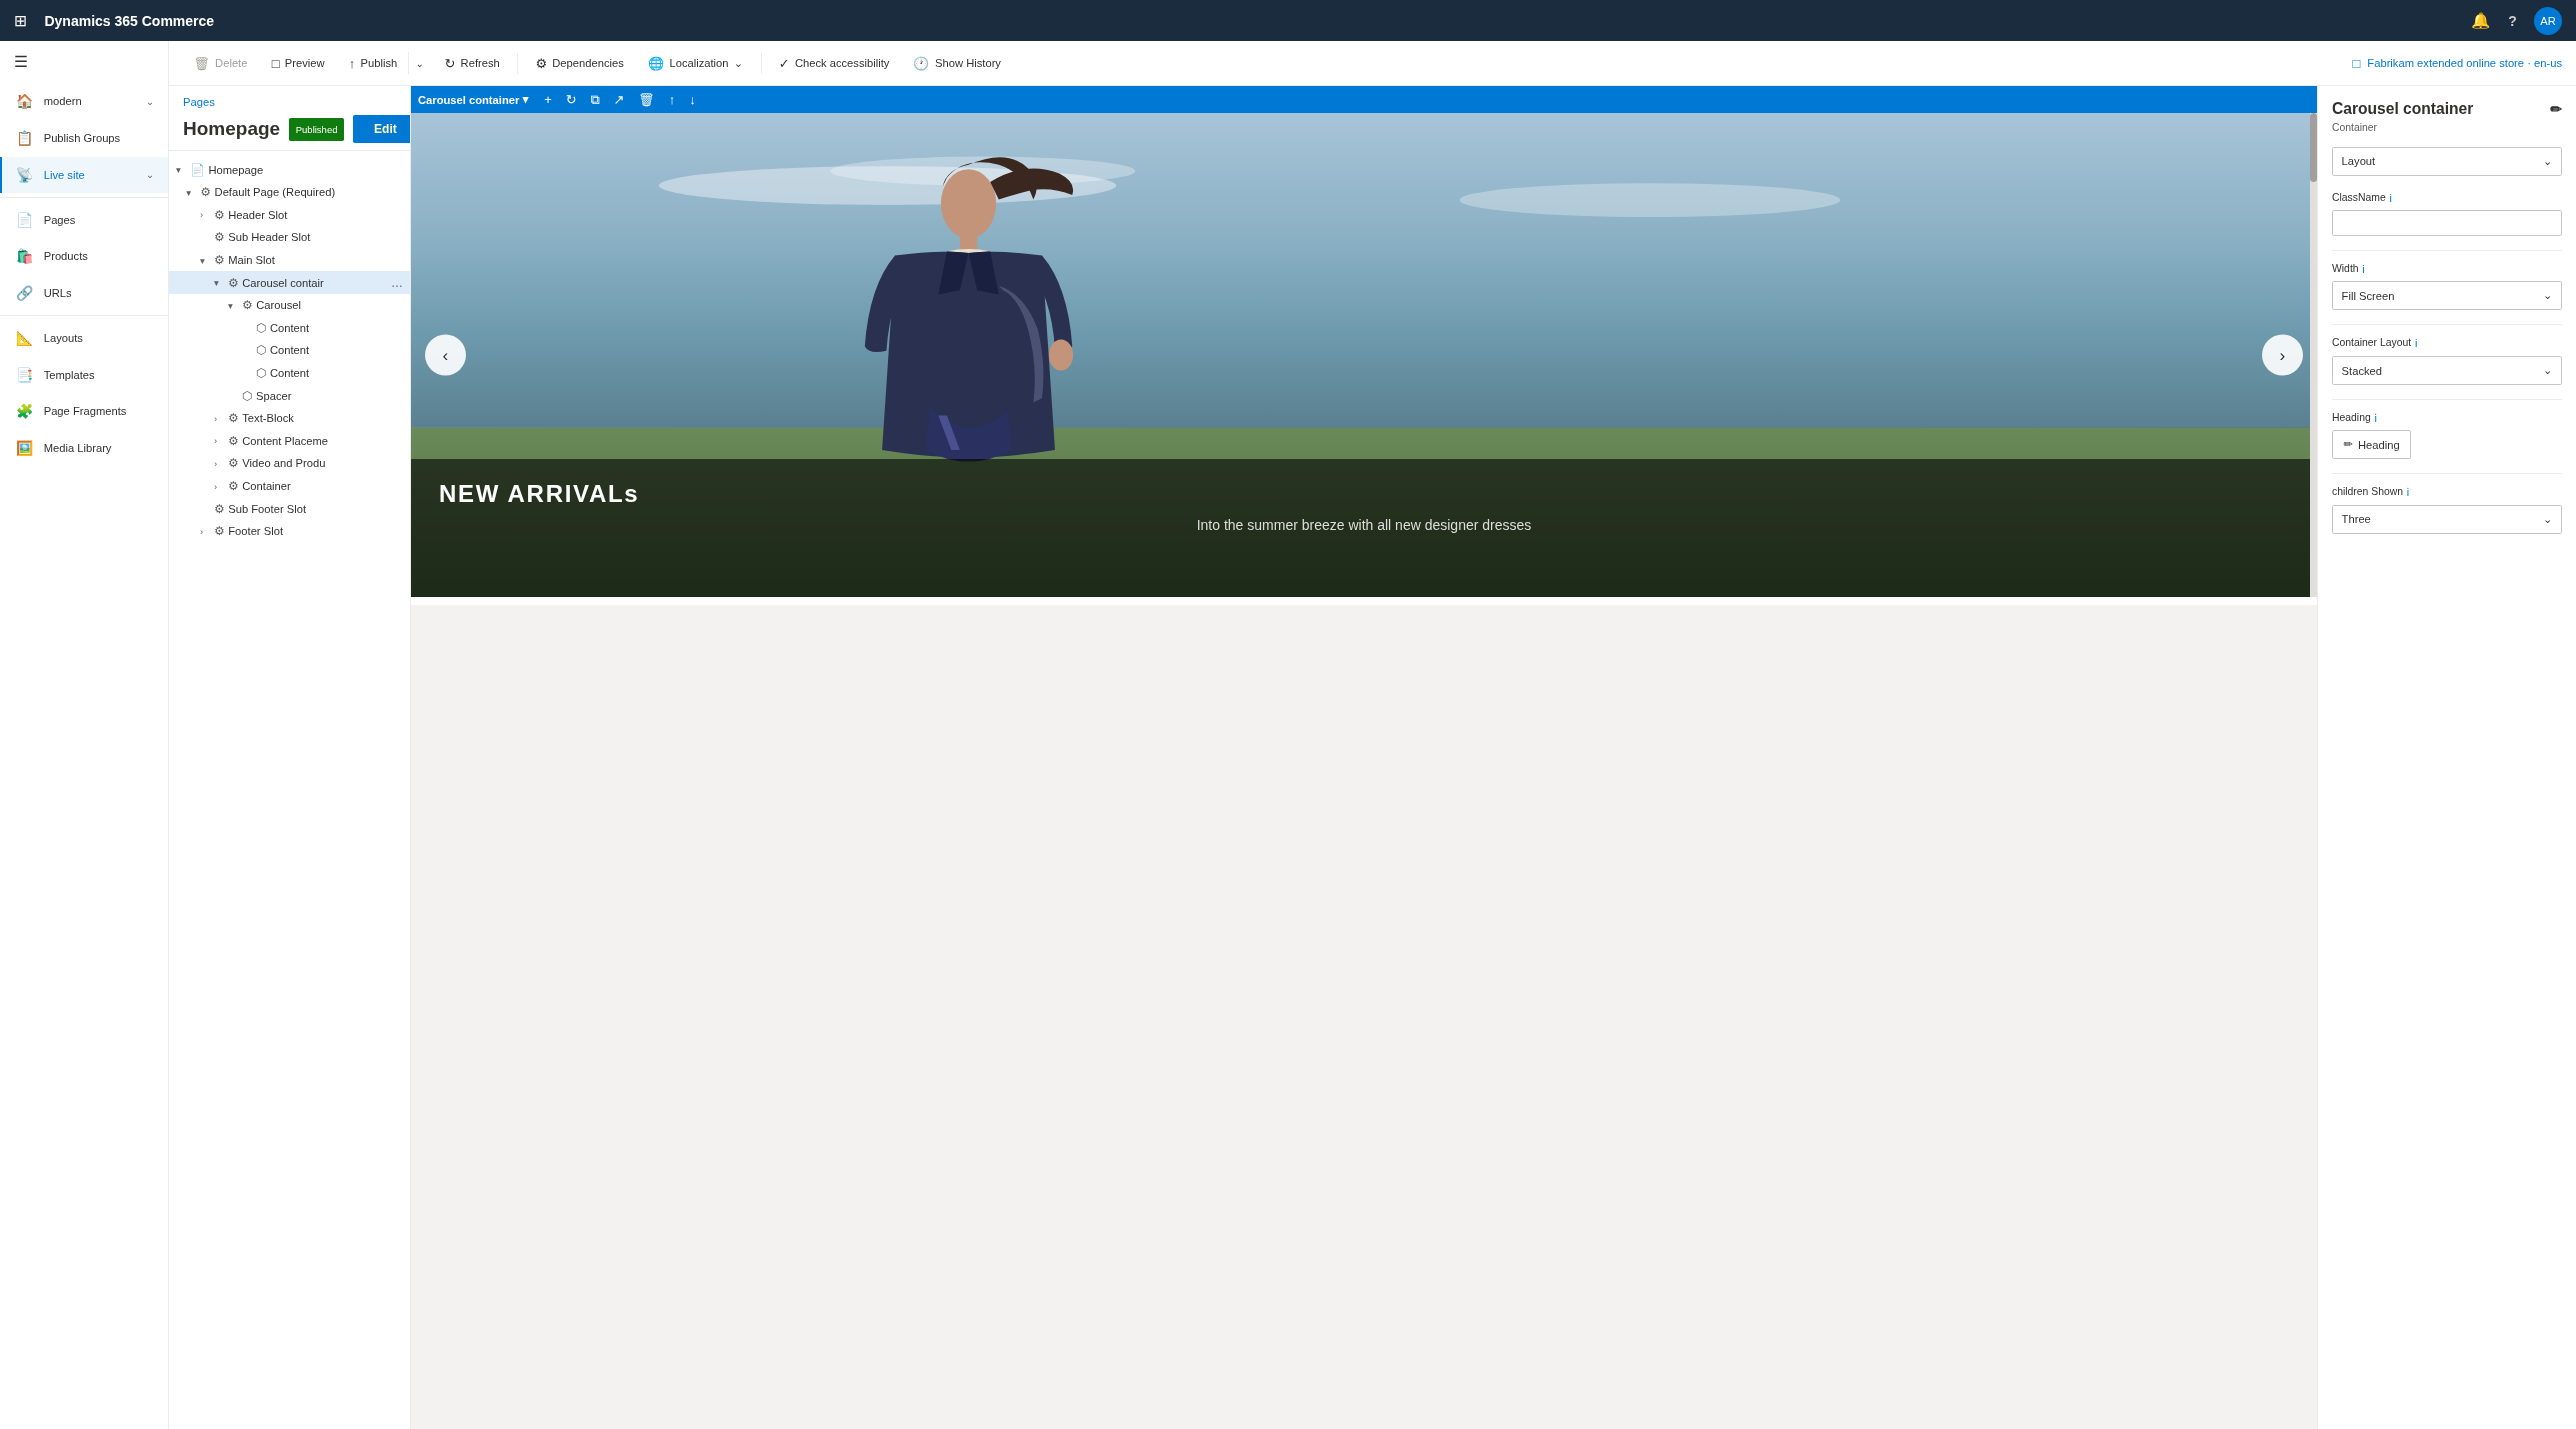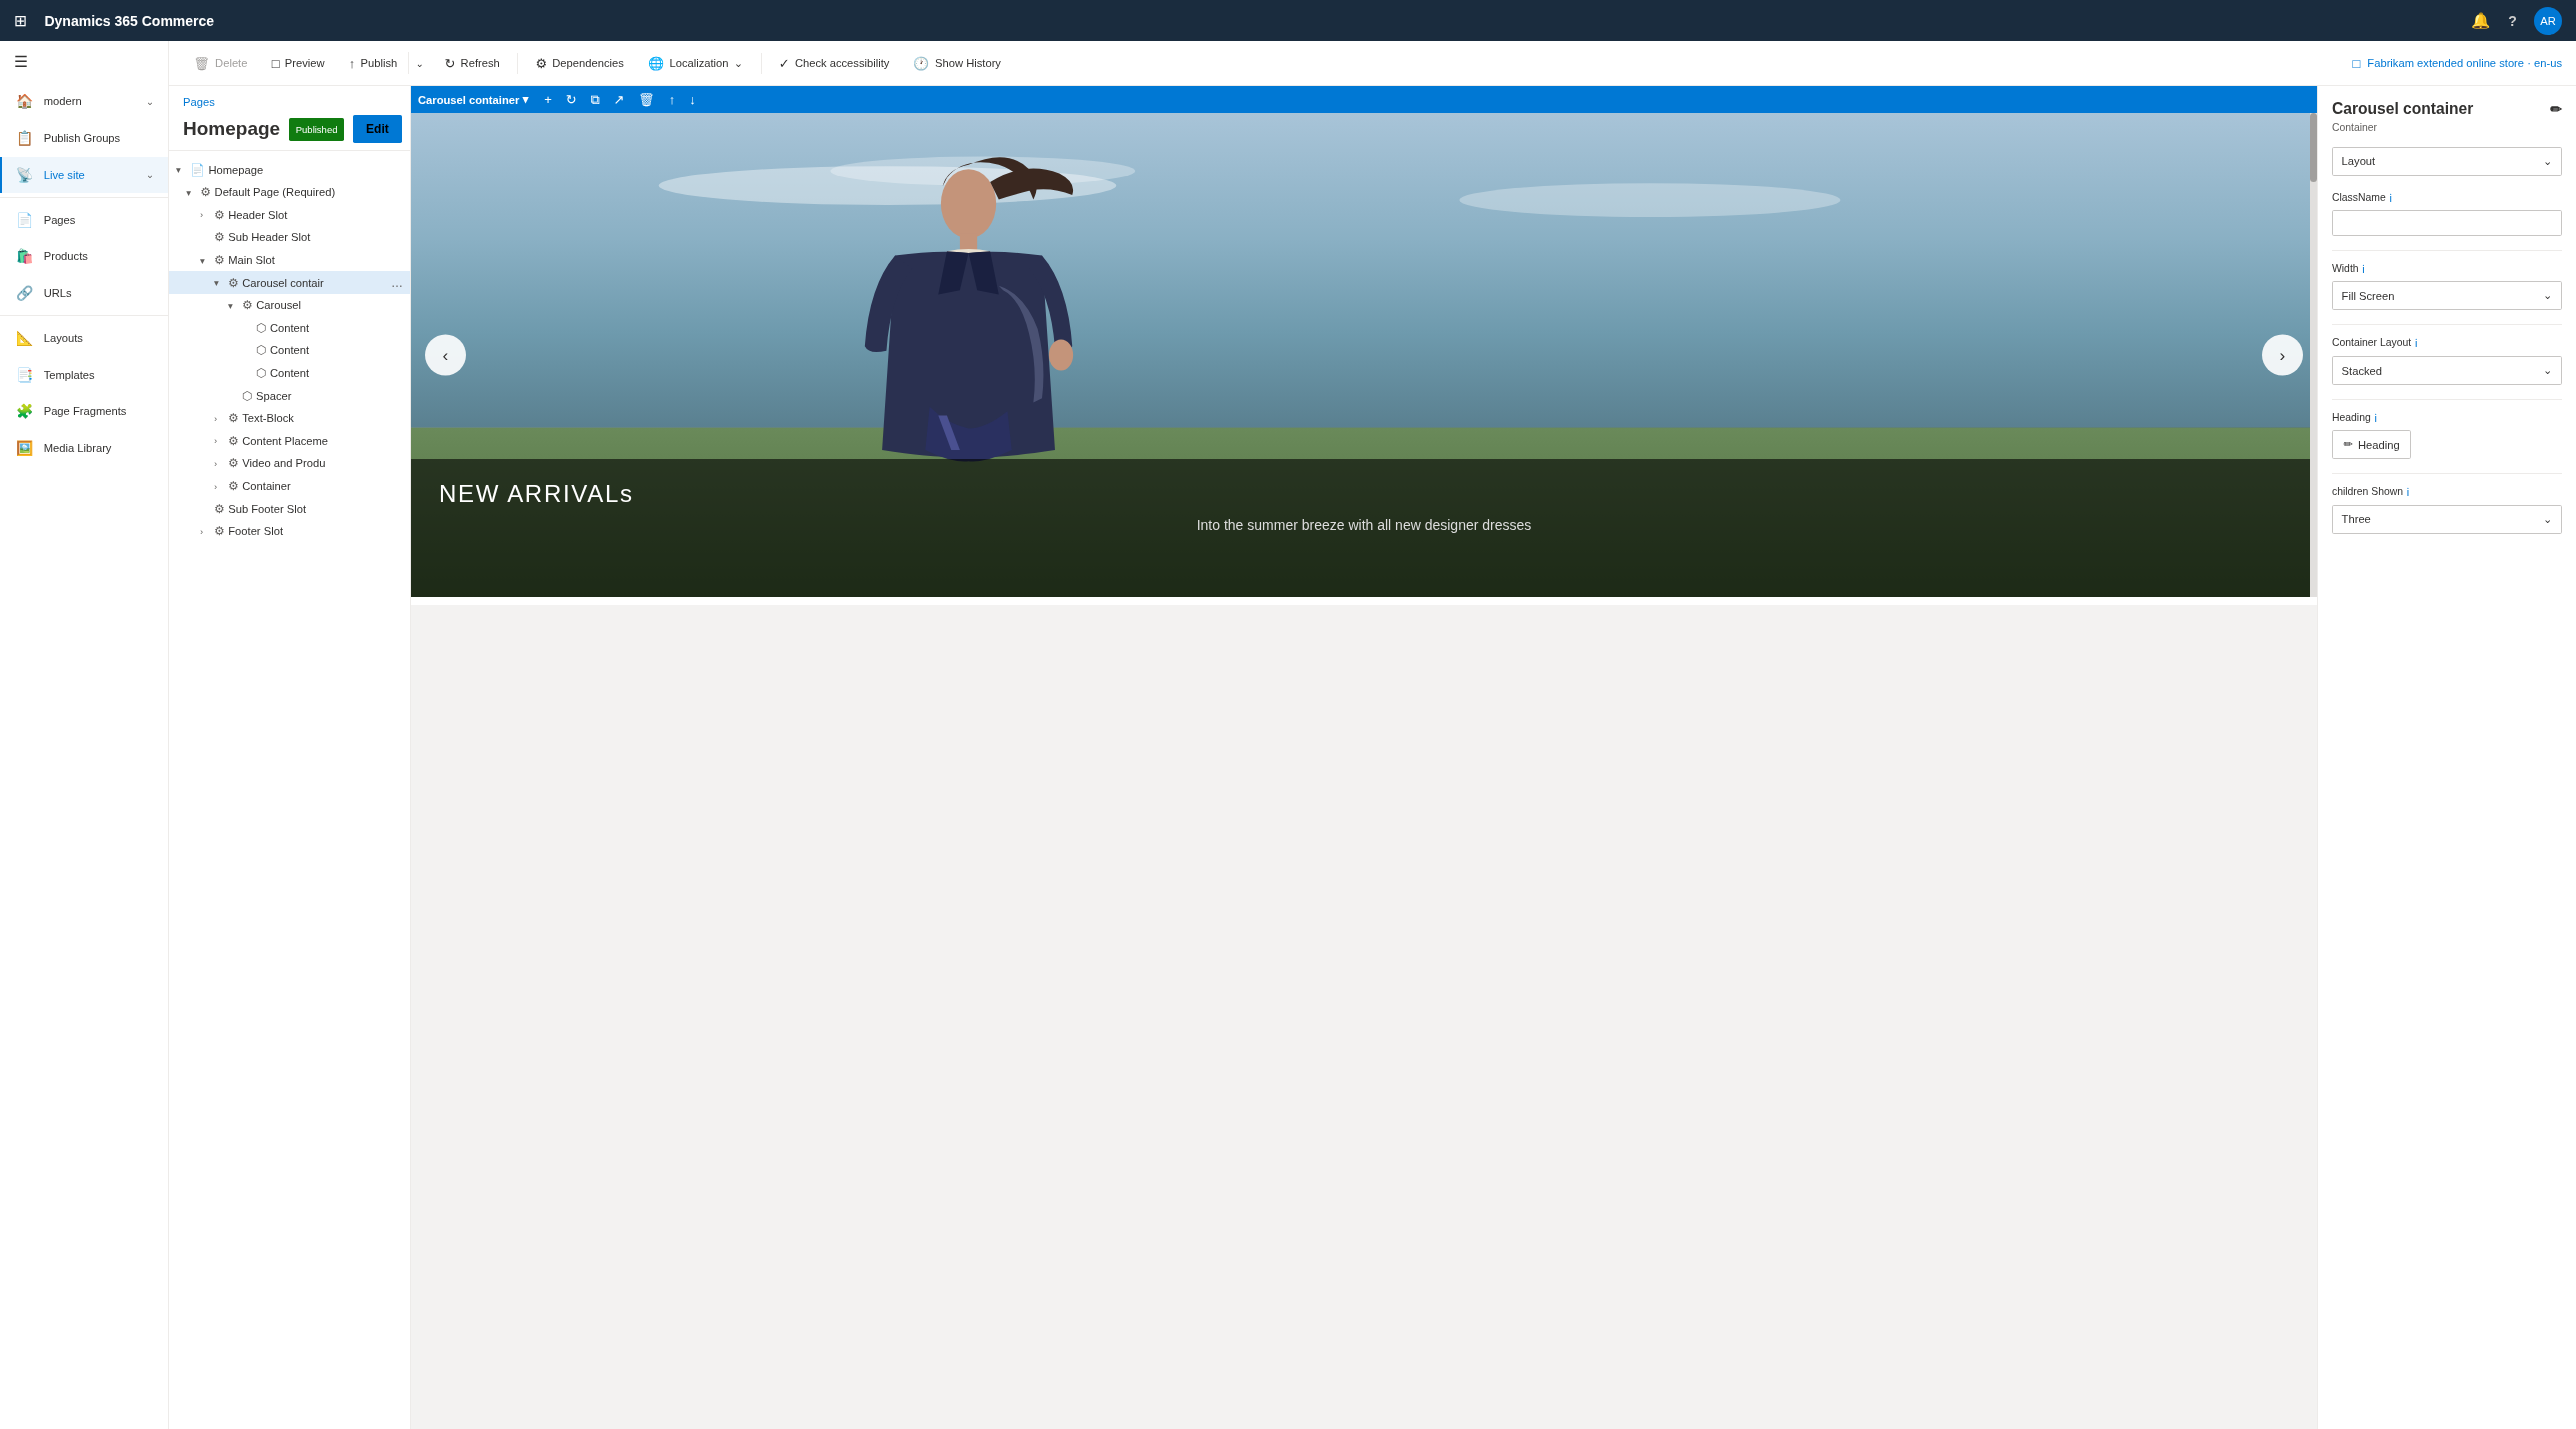--- a/index.html
+++ b/index.html
@@ -140,23 +140,23 @@
     .published-badge {
       background: #107c10;
       color: #fff;
       font-size: 9.5px;
       padding: 6px 7px;
       border-radius: 1.7px;
     }
     .edit-btn {
       margin-left: auto;
       background: #0078d4;
-      color: #000000;
+      color: #fef9c3;
       border: none;
-      padding: 7px 13px;
+      padding: 7px 21px;
       font-size: 12px;
       font-weight: 600;
       border-radius: 1.7px;
       cursor: pointer;
     }
 
     
     .tree { padding: 7px 0; }
     .tree-item {
       display: flex;
@@ -233,21 +233,21 @@
       height: 484px;
       background: linear-gradient(135deg, #8ca0b0 0%, #6b8097 30%, #5a7a8a 60%, #4a6575 100%);
     }
     .hero-overlay {
       position: absolute;
       bottom: 0; left: 0; right: 0;
       height: 138px;
       background: rgba(0,0,0,0.6);
       padding: 21px 28px;
     }
-    .hero-title { color: #fff; font-size: 24px; font-weight: 400; letter-spacing: 1.7px; margin-bottom: 8.6px; }
+    .hero-title { color: #fff; font-size: 24px; font-weight: 700; letter-spacing: 1.7px; margin-bottom: 8.6px; }
     .hero-subtitle { color: #ddd; font-size: 14px; text-align: center; }
     .carousel-prev, .carousel-next {
       position: absolute;
       top: 50%;
       transform: translateY(-50%);
       width: 41px; height: 41px;
       border-radius: 50%;
       background: rgba(255,255,255,0.9);
       border: none;
       cursor: pointer;

